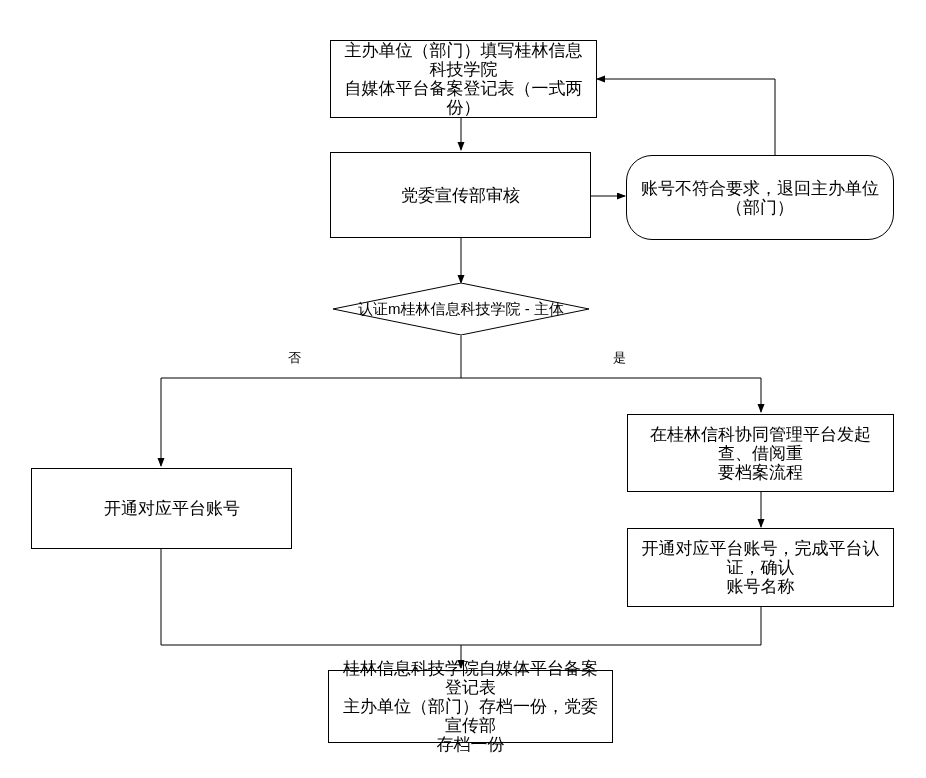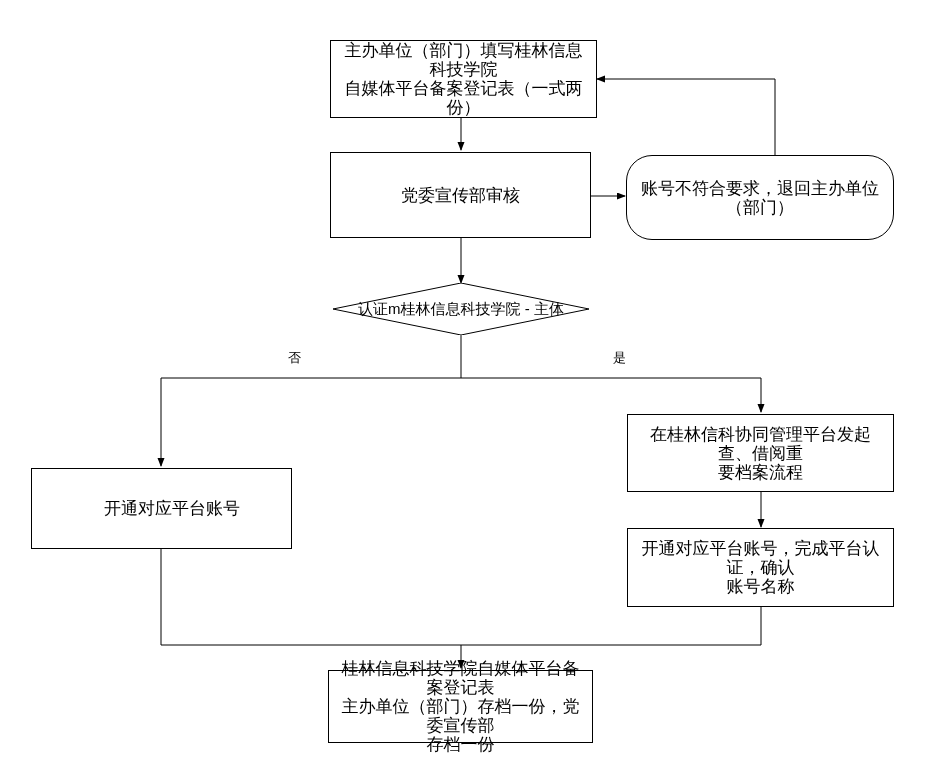--- a/index.html
+++ b/index.html
@@ -143,19 +143,19 @@
   <div class="node" style="left:627px; top:414px; width:267px; height:78px;">
     <span>在桂林信科协同管理平台发起查、借阅重
 要档案流程</span>
   </div>
 
   <div class="node" style="left:627px; top:528px; width:267px; height:79px;">
     <span>开通对应平台账号，完成平台认证，确认
 账号名称</span>
   </div>
 
-  <div class="node" style="left:328px; top:670px; width:265px; height:73px;">
+  <div class="node" style="left:328px; top:670px; width:285px; height:73px;">
     <span>桂林信息科技学院自媒体平台备案登记表
 主办单位（部门）存档一份，党委宣传部
 存档一份</span>
   </div>
 
 </div>
 
 </body></html>

